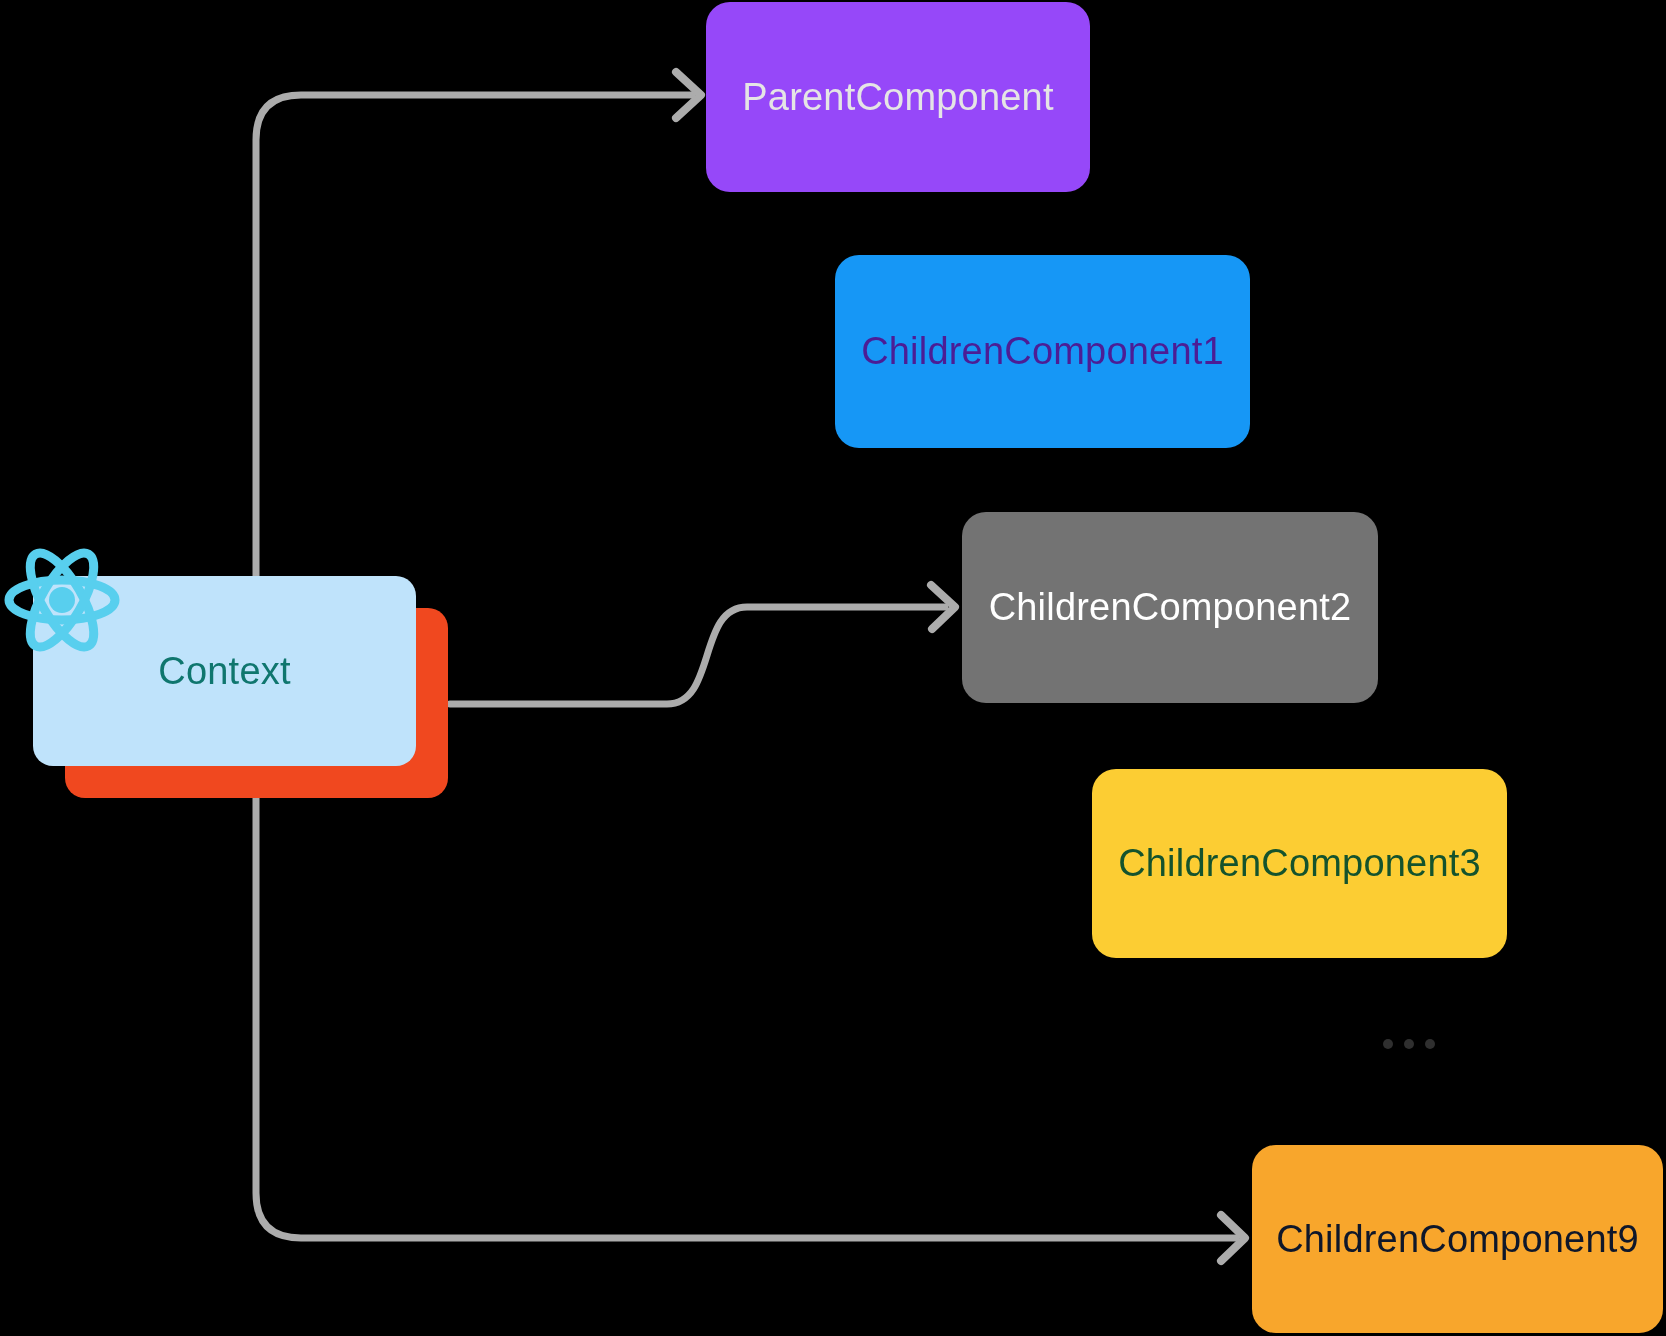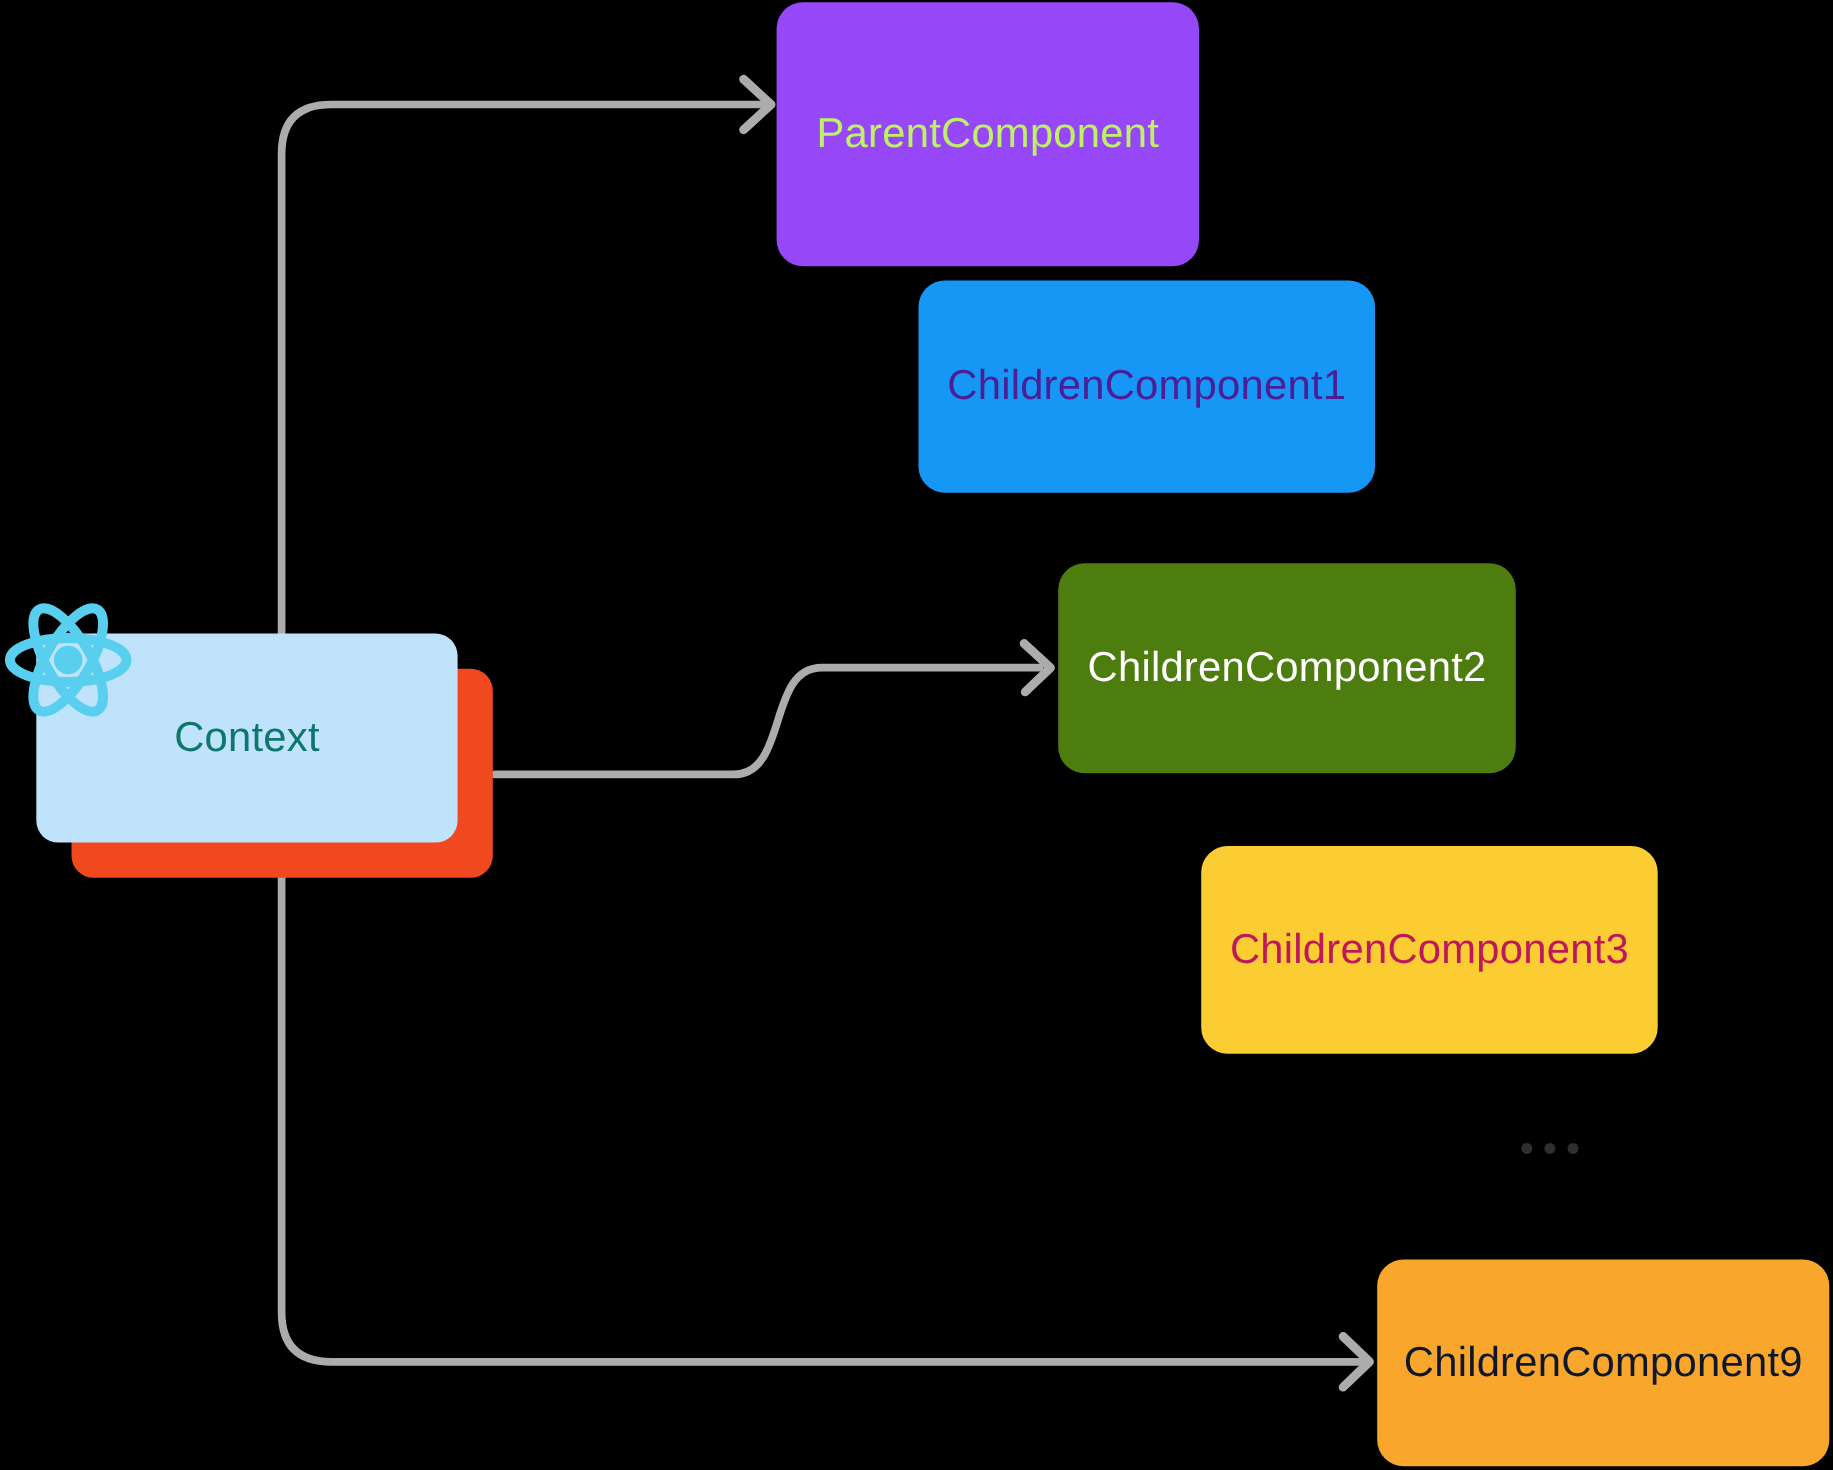--- a/index.html
+++ b/index.html
@@ -89,33 +89,33 @@
 
   <svg class="react-logo" width="124" height="124" viewBox="-62 -62 124 124" style="color: rgb(88, 207, 238);">
     <g stroke="currentColor" stroke-width="9" fill="none">
       <ellipse rx="53" ry="20"></ellipse>
       <ellipse rx="53" ry="20" transform="rotate(60)"></ellipse>
       <ellipse rx="53" ry="20" transform="rotate(120)"></ellipse>
     </g>
     <circle r="13" fill="currentColor"></circle>
   </svg>
 
-  <div class="node" style="left: 706px; top: 2px; width: 384px; height: 240px; background: rgb(150, 72, 249); color: #bef264;">
+  <div class="node" style="left: 706px; top: 2px; width: 384px; height: 190px; background: rgb(150, 72, 249); color: #e5e5e5;">
     <span>ParentComponent</span>
   </div>
 
   <div class="node" style="left: 835px; top: 255px; width: 415px; height: 193px; background: rgb(22, 151, 246); color: #4c1d95;">
     <span>ChildrenComponent1</span>
   </div>
 
-  <div class="node" style="left: 962px; top: 512px; width: 416px; height: 191px; background: #4d7c0f; color: rgb(255, 255, 255);">
+  <div class="node" style="left: 962px; top: 512px; width: 416px; height: 191px; background: #737373; color: rgb(255, 255, 255);">
     <span>ChildrenComponent2</span>
   </div>
 
-  <div class="node" style="left: 1092px; top: 769px; width: 415px; height: 189px; background: rgb(252, 205, 51); color: #be185d;">
+  <div class="node" style="left: 1092px; top: 769px; width: 415px; height: 189px; background: rgb(252, 205, 51); color: #14532d;">
     <span>ChildrenComponent3</span>
   </div>
 
   <div class="dots" style="color: rgb(47, 47, 47);">
     <div class="dot"></div>
     <div class="dot"></div>
     <div class="dot"></div>
   </div>
 
   <div class="node" style="left: 1252px; top: 1145px; width: 411px; height: 188px; background: rgb(248, 166, 44); color: #0f172a;">

